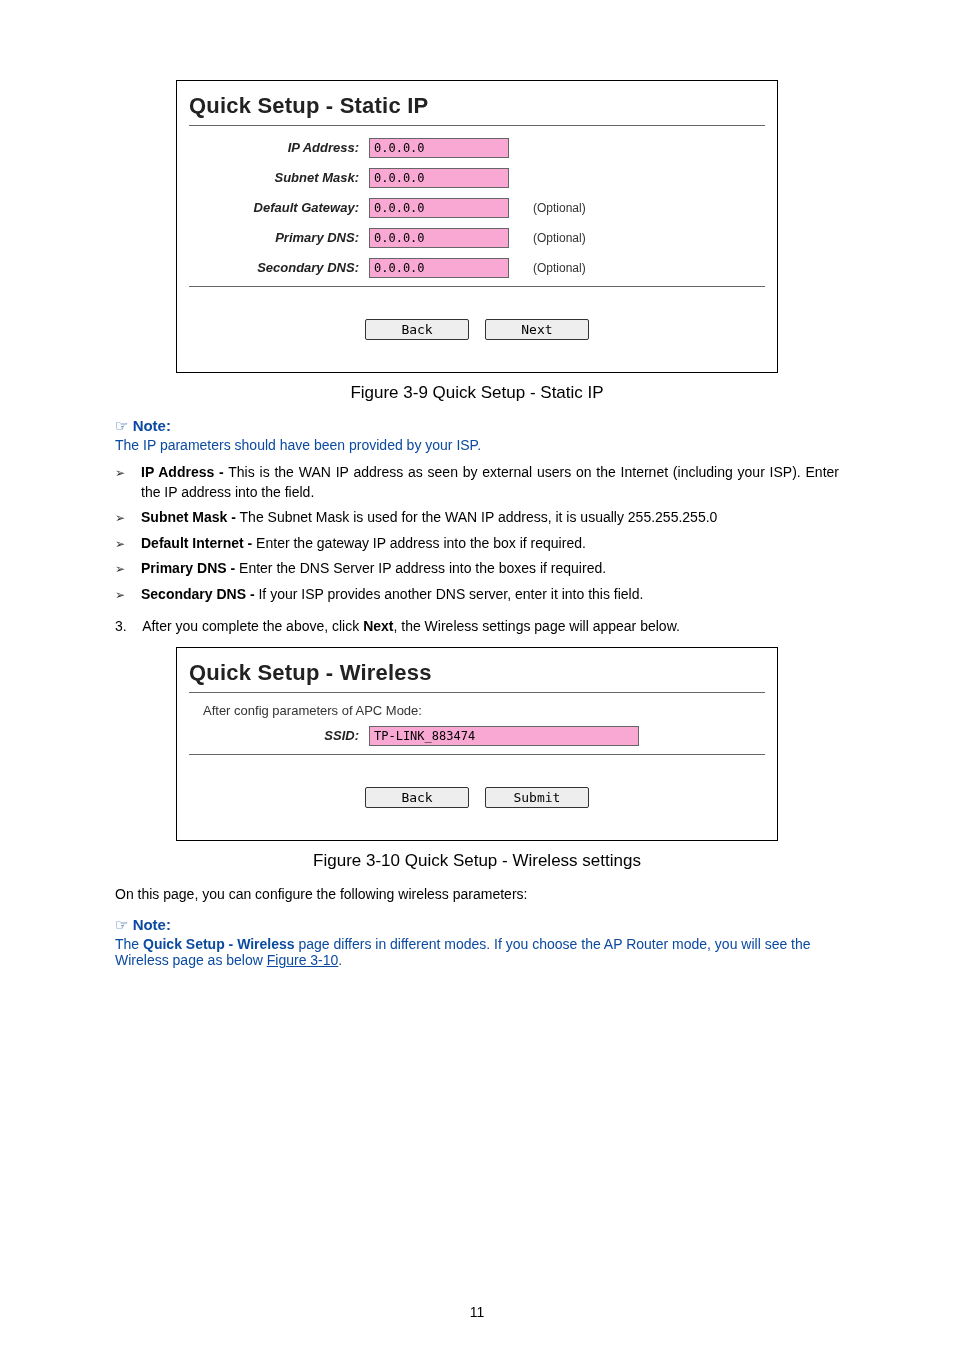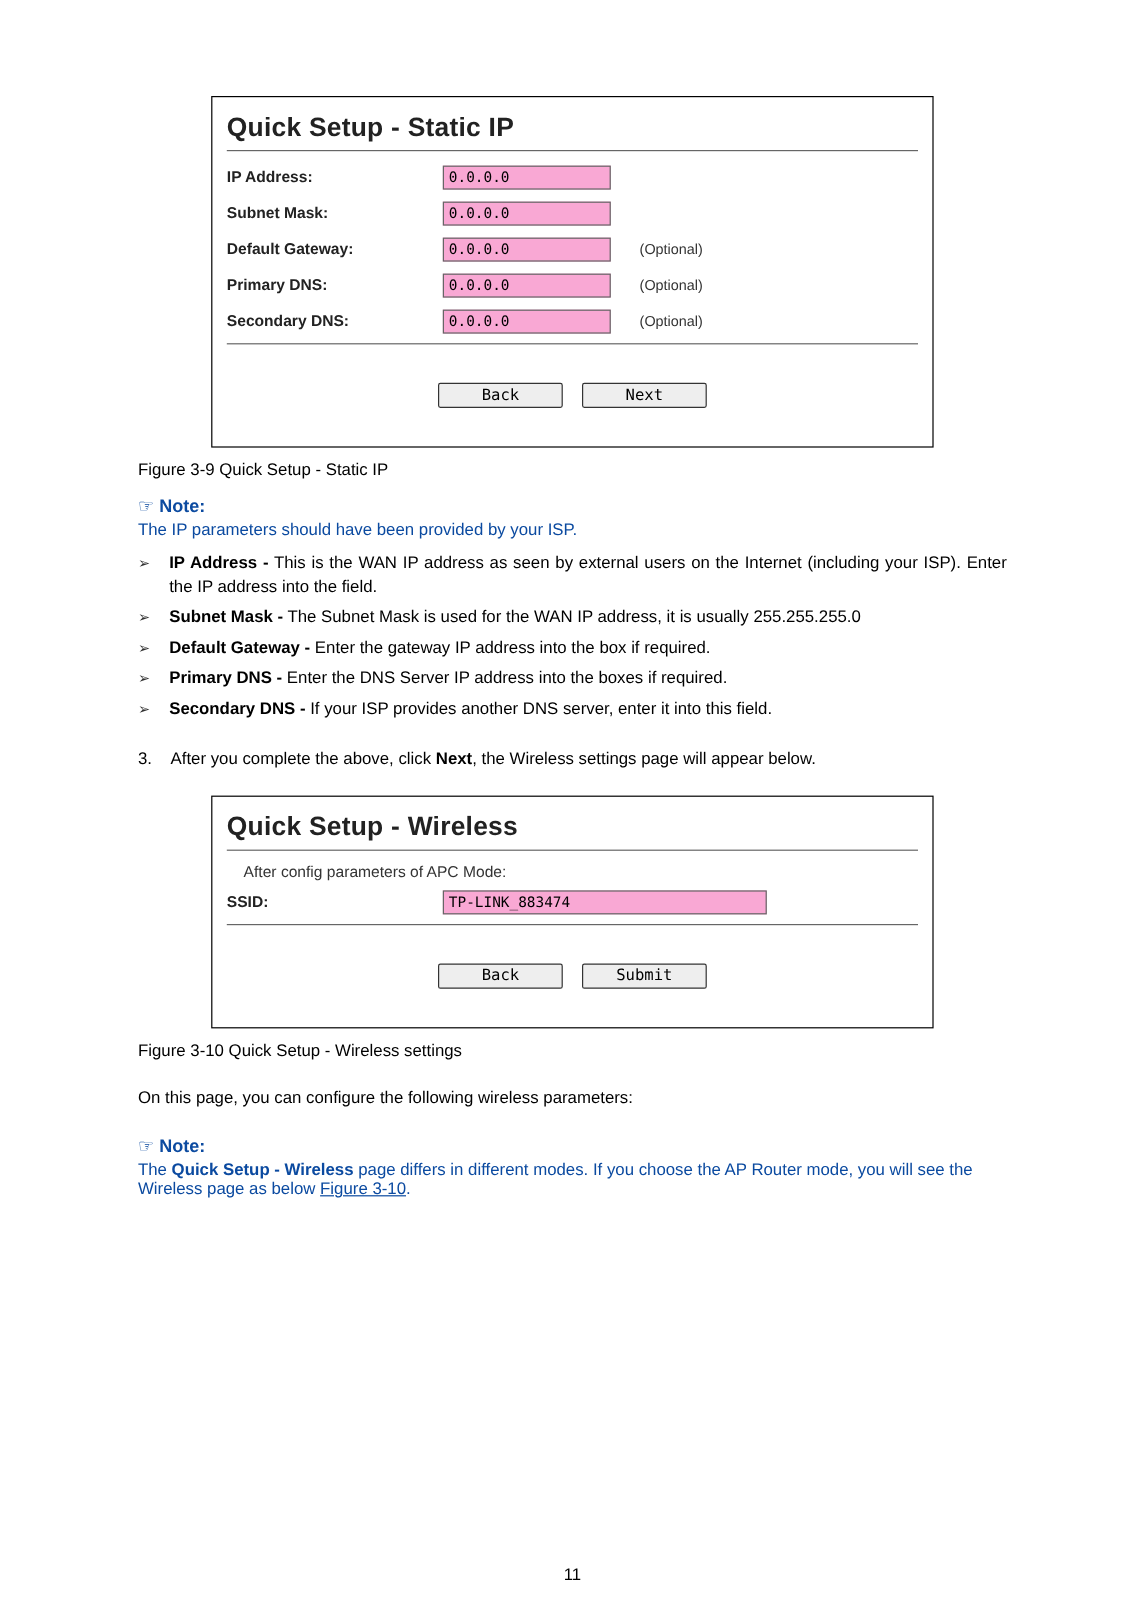--- a/index.html
+++ b/index.html
@@ -39,24 +39,26 @@
     margin: 6px 0 10px 0;
   }
   .form-row {
     display: flex;
     align-items: center;
     margin: 6px 0;
     line-height: 24px;
   }
   .form-label {
     width: 170px;
+    text-align: right;
     font-weight: bold;
     color: #222;
     padding-right: 10px;
     font-size: 13px;
+    font-style: italic;
   }
   .form-input {
     width: 140px;
     height: 20px;
     font-family: monospace;
     font-size: 12px;
     padding: 2px 4px;
     border: 1px solid #666;
     background: #f9a8d4;
     box-sizing: border-box;
@@ -78,40 +80,41 @@
     min-width: 74px;
     padding: 2px 14px;
     font-family: monospace;
     font-size: 13px;
     border: 1px solid #333;
     background: #eee;
     margin: 16px 6px;
     border-radius: 2px;
   }
   .caption {
-    font-size: 14px;
+    text-align: center;
+    font-size: 17px;
     margin: 10px 0 14px 0;
   }
   .note-icon {
     font-size: 15px;
     color: #0b4aa0;
     margin: 8px 0 2px 0;
   }
   .note-head {
     font-weight: bold;
     margin-bottom: 2px;
   }
   .note-text {
     color: #0b4aa0;
     font-size: 14px;
     margin: 0 0 10px 0;
   }
   .body-text {
     font-size: 14px;
-    margin: 22px 0;
+    margin: 12px 0;
     line-height: 1.35;
   }
   .bullet-list {
     list-style: none;
     margin: 0;
     padding: 0;
   }
   .bullet-list > li {
     display: flex;
     align-items: flex-start;
@@ -214,21 +217,21 @@
       <li>
         <div class="bullet-icon">➢</div>
         <div class="bullet-body"><span class="bullet-key">IP Address -</span><span> This is the WAN IP address as seen by external users on the Internet (including your ISP). Enter the IP address into the field.</span></div>
       </li>
       <li>
         <div class="bullet-icon">➢</div>
         <div class="bullet-body"><span class="bullet-key">Subnet Mask -</span><span> The Subnet Mask is used for the WAN IP address, it is usually 255.255.255.0</span></div>
       </li>
       <li>
         <div class="bullet-icon">➢</div>
-        <div class="bullet-body"><span class="bullet-key">Default Gateway -</span><span> Enter the gateway IP address into the box if required.</span></div>
+        <div class="bullet-body"><span class="bullet-key">Default Internet -</span><span> Enter the gateway IP address into the box if required.</span></div>
       </li>
       <li>
         <div class="bullet-icon">➢</div>
         <div class="bullet-body"><span class="bullet-key">Primary DNS -</span><span> Enter the DNS Server IP address into the boxes if required.</span></div>
       </li>
       <li>
         <div class="bullet-icon">➢</div>
         <div class="bullet-body"><span class="bullet-key">Secondary DNS -</span><span> If your ISP provides another DNS server, enter it into this field.</span></div>
       </li>
     </ul>

